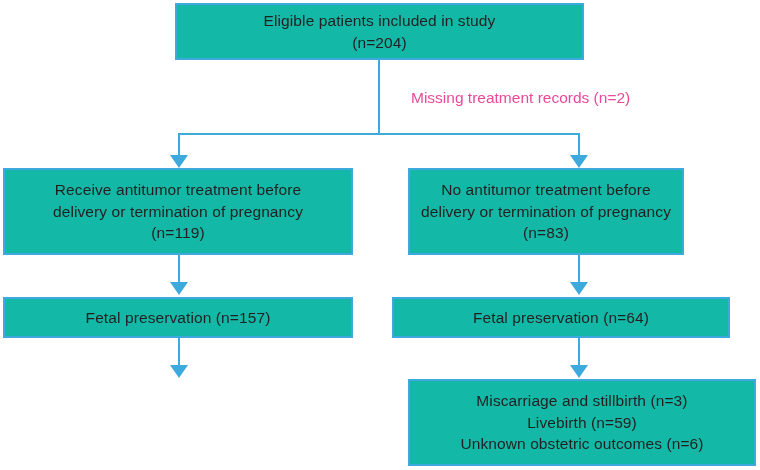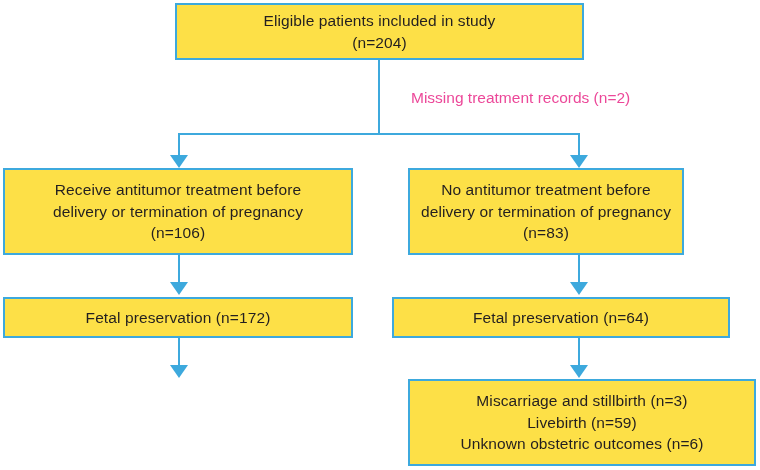--- a/index.html
+++ b/index.html
@@ -11,21 +11,21 @@
     position: relative;
     width: 760px;
     height: 470px;
     background: #ffffff;
     font-family: "Liberation Sans", sans-serif;
     overflow: hidden;
   }
   .node {
     position: absolute;
     box-sizing: border-box;
-    background: #fde047;
+    background: #14b8a6;
     border: 2px solid #3da9dd;
     color: #231f20;
     font-size: 15.5px;
     line-height: 1.38;
     text-align: center;
     display: flex;
     align-items: center;
     justify-content: center;
     white-space: pre-line;
     letter-spacing: 0.1px;
@@ -71,33 +71,33 @@
   <div class="edge-h" style="left:178px; top:133px; width:402px;"></div>
 
   <div class="edge-v" style="left:178px; top:133px; height:24px;"></div>
   <div class="arrowhead" style="left:170px; top:155px;"></div>
 
   <div class="edge-v" style="left:578px; top:133px; height:24px;"></div>
   <div class="arrowhead" style="left:570px; top:155px;"></div>
 
   <div class="node" style="left:3px; top:168px; width:350px; height:87px;">Receive antitumor treatment before
 delivery or termination of pregnancy
-(n=106)</div>
+(n=119)</div>
 
   <div class="node" style="left:408px; top:168px; width:276px; height:87px;">No antitumor treatment before
 delivery or termination of pregnancy
 (n=83)</div>
 
   <div class="edge-v" style="left:178px; top:255px; height:28px;"></div>
   <div class="arrowhead" style="left:170px; top:282px;"></div>
 
   <div class="edge-v" style="left:578px; top:255px; height:28px;"></div>
   <div class="arrowhead" style="left:570px; top:282px;"></div>
 
-  <div class="node" style="left:3px; top:297px; width:350px; height:41px;">Fetal preservation (n=172)</div>
+  <div class="node" style="left:3px; top:297px; width:350px; height:41px;">Fetal preservation (n=157)</div>
 
   <div class="node" style="left:392px; top:297px; width:338px; height:41px;">Fetal preservation (n=64)</div>
 
   <div class="edge-v" style="left:178px; top:338px; height:28px;"></div>
   <div class="arrowhead" style="left:170px; top:365px;"></div>
 
   <div class="edge-v" style="left:578px; top:338px; height:28px;"></div>
   <div class="arrowhead" style="left:570px; top:365px;"></div>
 
 

